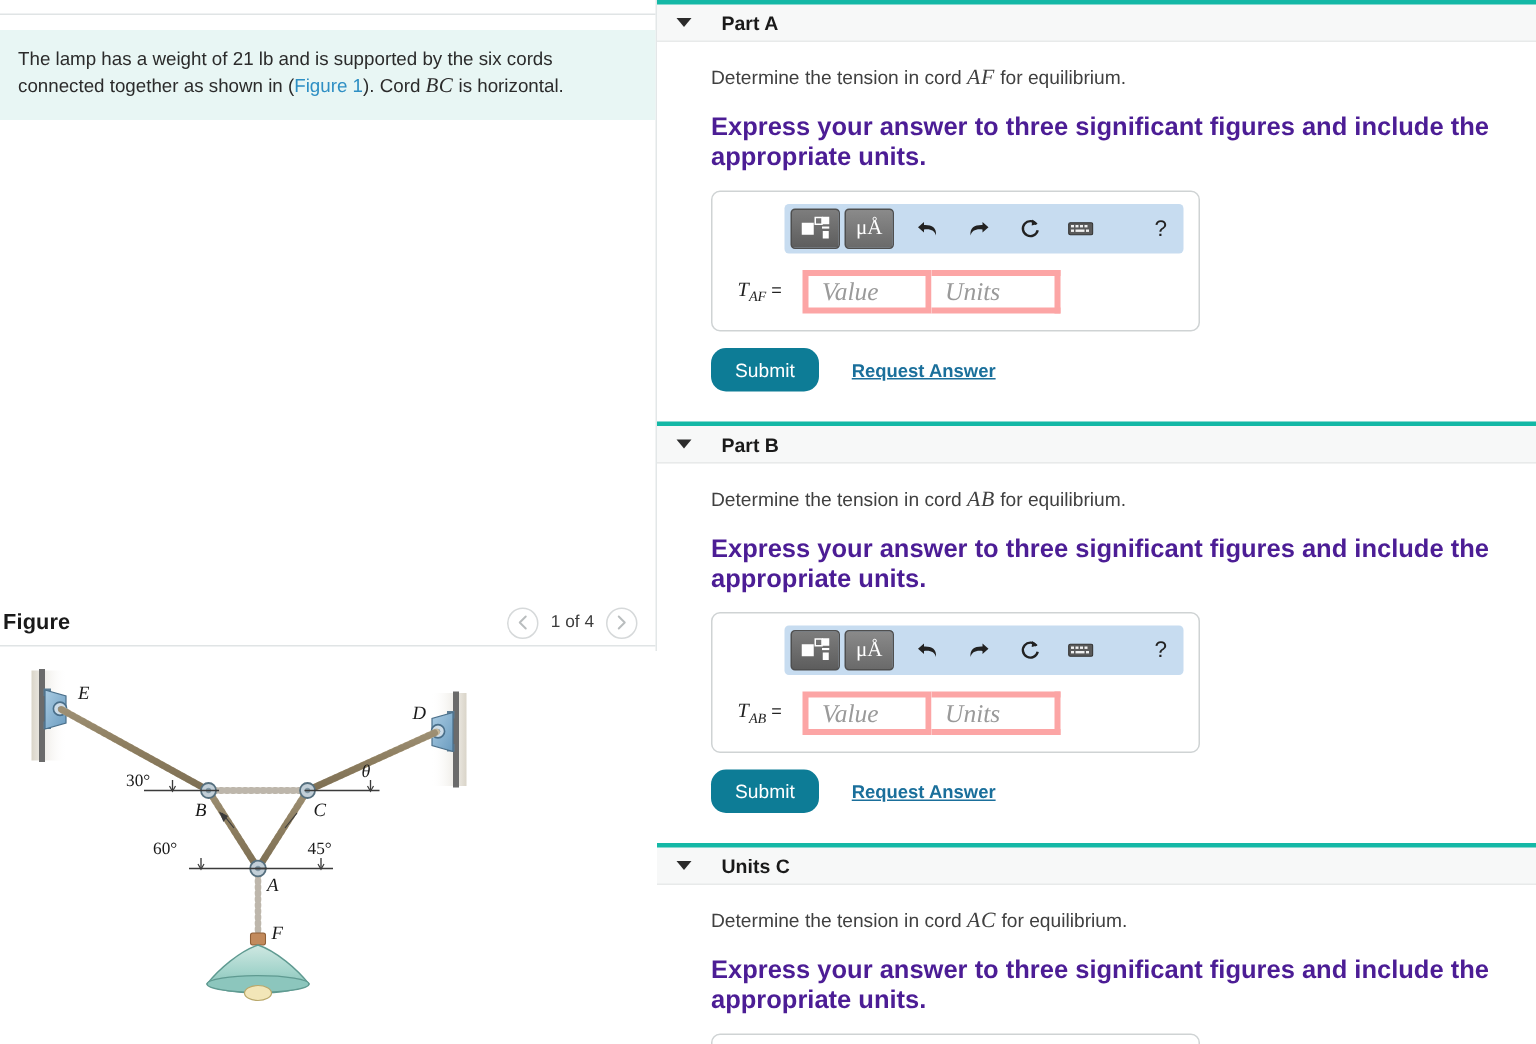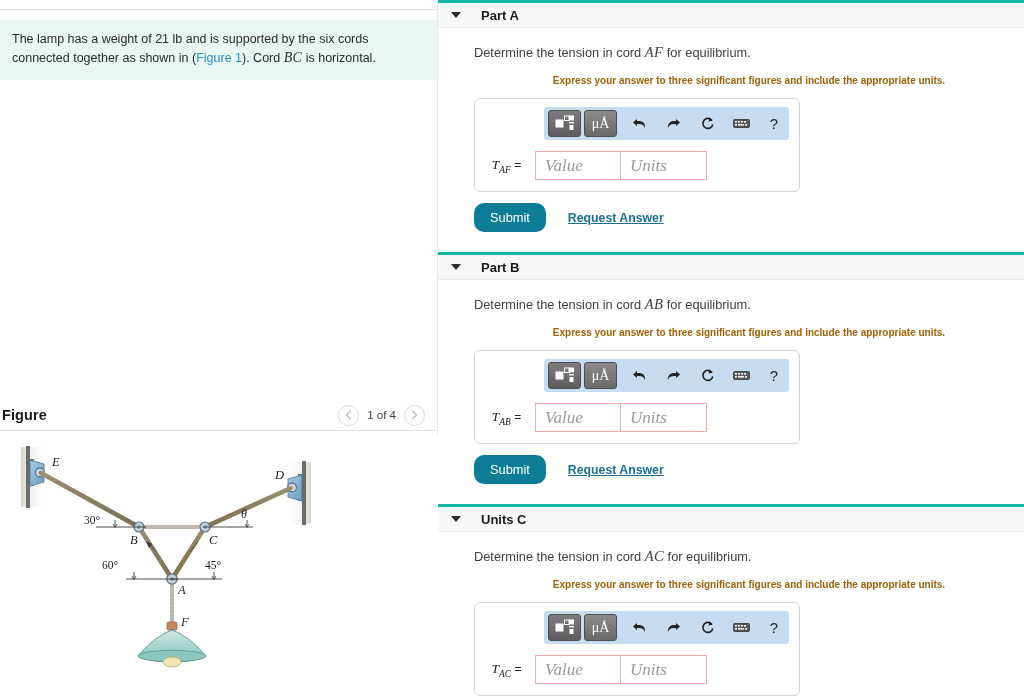--- a/index.html
+++ b/index.html
@@ -95,35 +95,35 @@
 
   .part-body { padding: 16px 0 0 36px; }
   .prompt {
     font-size: 12.8px; color: #404040; margin-bottom: 14px;
   }
   .prompt .mathvar {
     font-family: "Liberation Serif", serif; font-style: italic;
     font-size: 14.5px; letter-spacing: .4px;
   }
   .instruction {
-    font-size: 10px; font-weight: bold; color: #a16207; margin-bottom: 12px; text-align: center;
+    font-size: 17px; font-weight: bold; color: #4c1d95; margin-bottom: 12px;
   }
 
   .answer-box {
     width: 326px;
     border: 1px solid #cfd3d4;
     border-radius: 6px;
     padding: 8px 10px 11px 10px;
     background: #fff;
   }
   .mathbar {
     background: #c7dcf0;
     border-radius: 3px;
     height: 33px;
-    margin-left: 59px;
+    margin-left: 38px;
     display: flex; align-items: center;
     padding: 0 9px 0 4px;
     gap: 0px;
   }
   .tool-btn {
     width: 33px; height: 27px;
     background: linear-gradient(#7d7d7d, #5d5d5d);
     border: 1px solid #4f4f4f;
     border-radius: 3px;
     margin-right: 3px;
@@ -150,21 +150,21 @@
   .answer-label {
     width: 50px; text-align: center; padding-right: 7px;
     font-family: "Liberation Serif", serif; font-style: italic;
     font-size: 13.5px; color: #222;
     white-space: nowrap;
   }
   .answer-label sub { font-size: 9.5px; font-style: italic; }
   .answer-label .eq { font-style: normal; font-family: "Liberation Sans", sans-serif; font-size: 12px;}
   .field {
     height: 29px;
-    border: 1px solid #fca5a5;
+    border: 4px solid #fca5a5;
     background: #fff;
     display: flex; align-items: center;
     padding-left: 9px;
     font-family: "Liberation Serif", serif;
     font-style: italic;
     font-size: 17px;
     color: #9a9a9a;
     cursor: text;
   }
   .field.value { width: 86px; }

